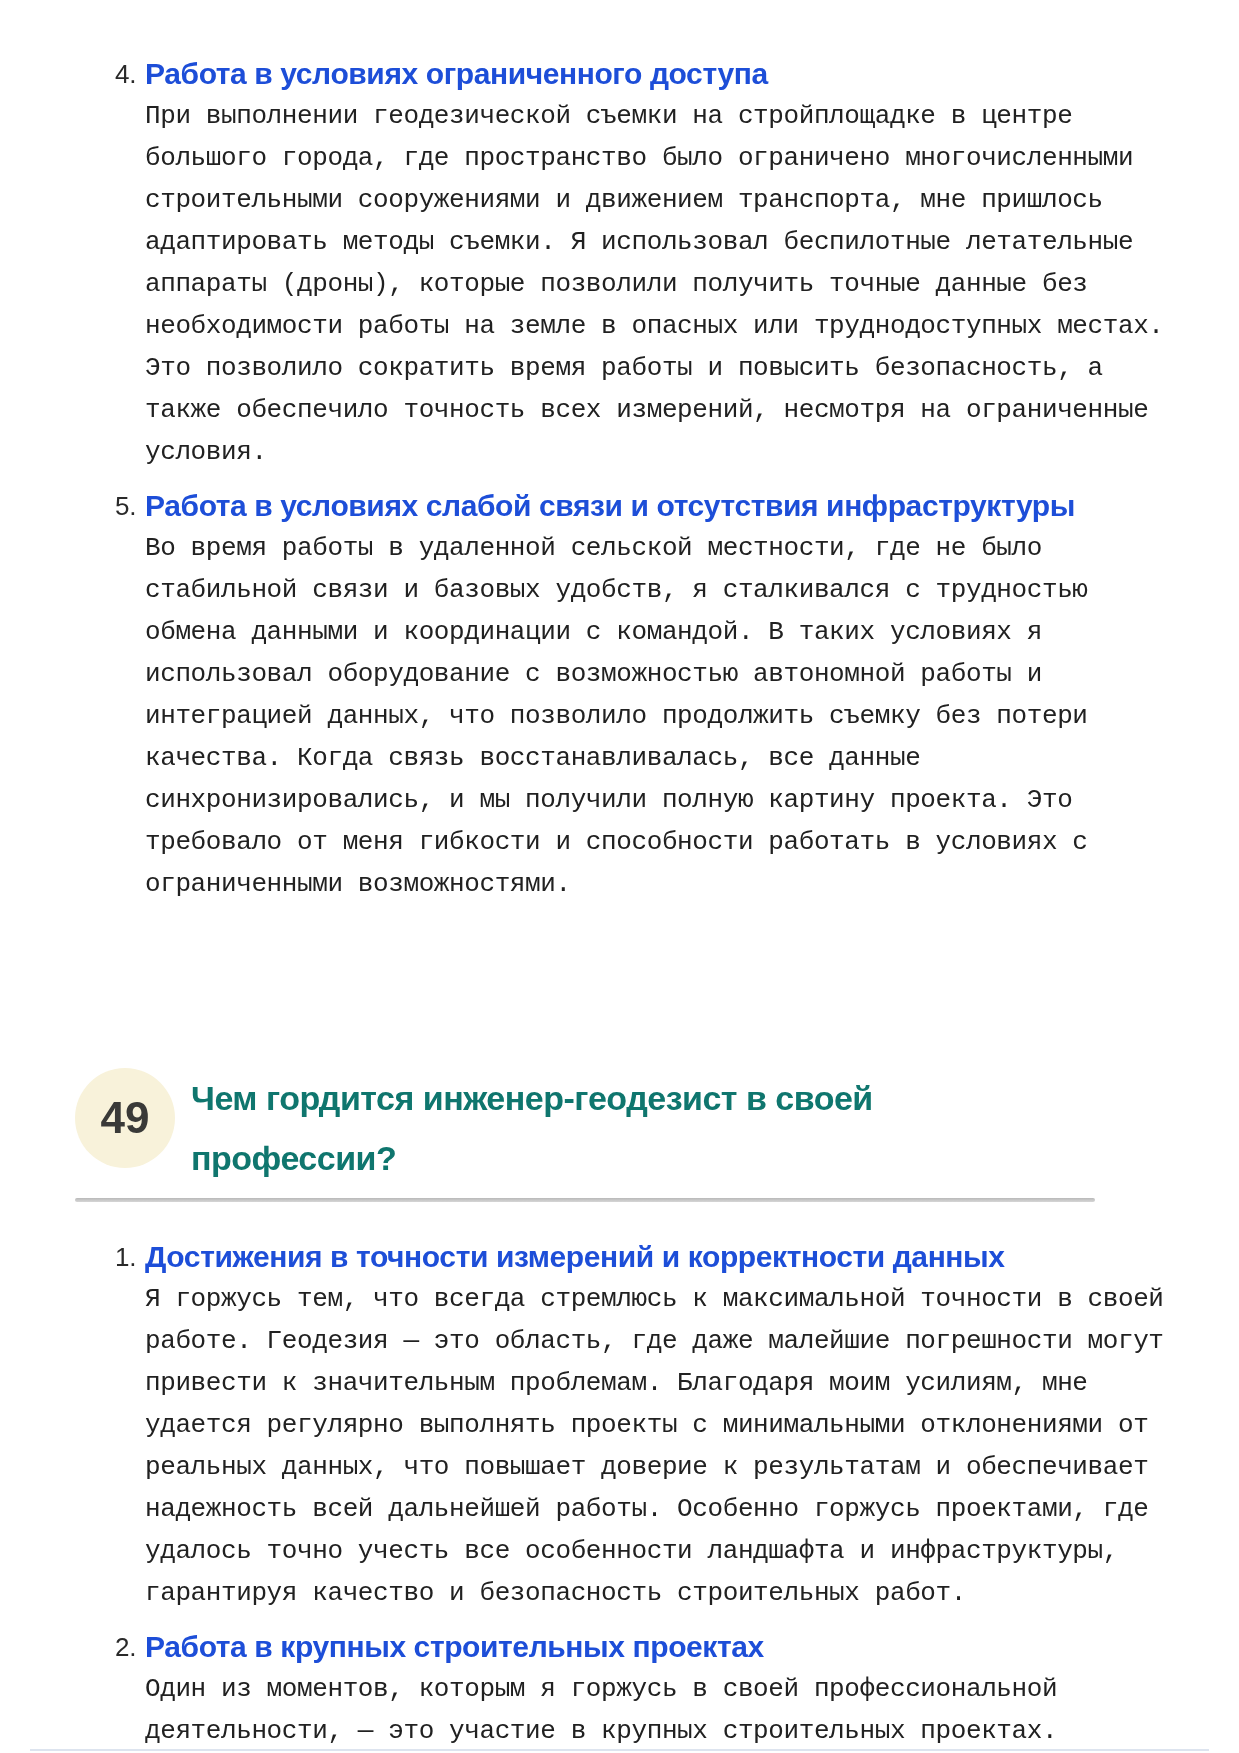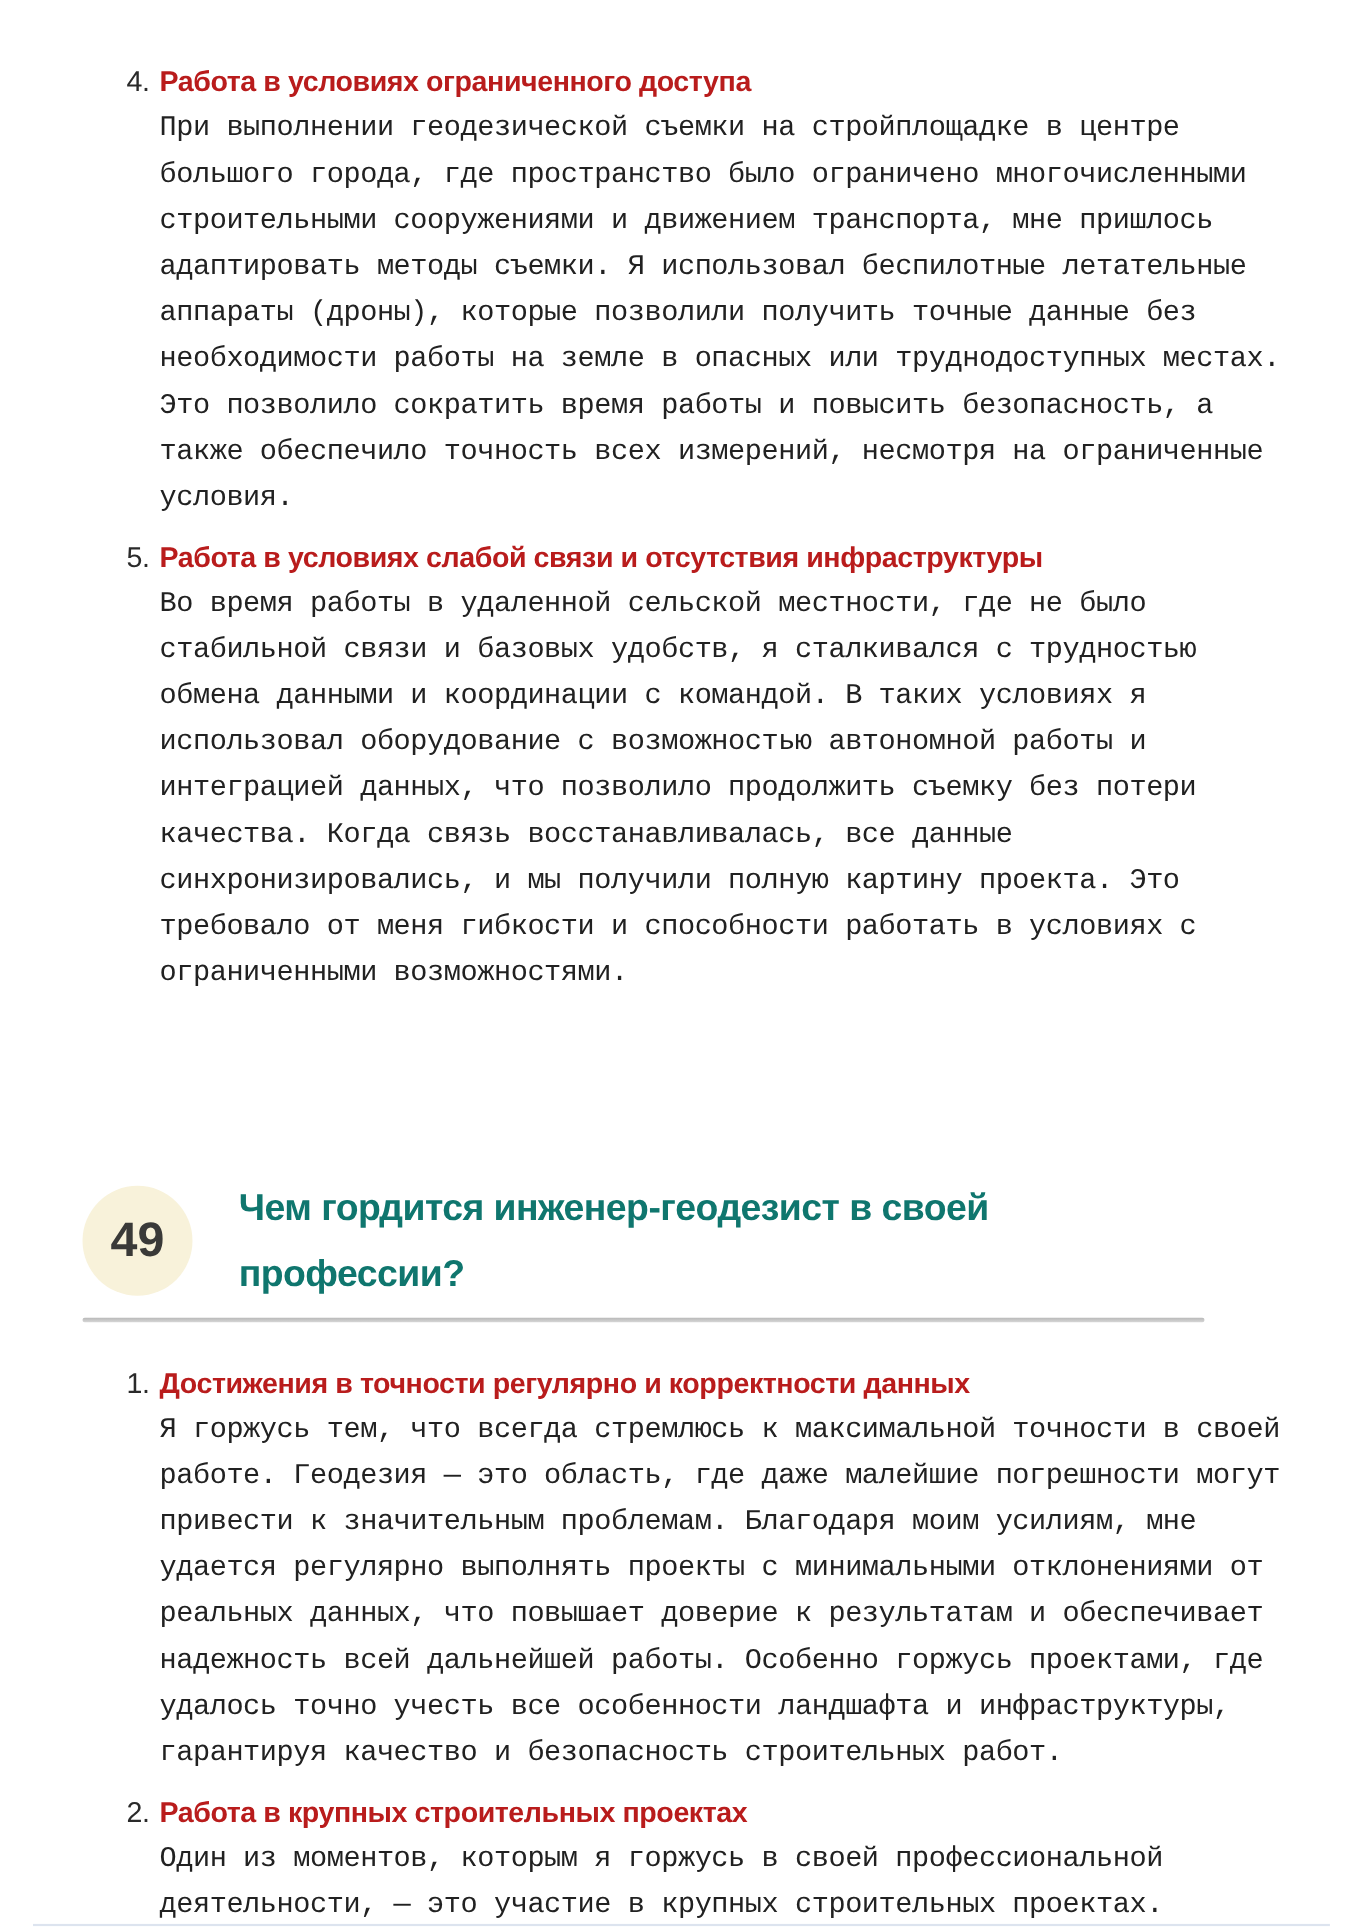--- a/index.html
+++ b/index.html
@@ -34,37 +34,37 @@
     right: 100%;
     top: 0;
     padding-right: 9px;
     white-space: nowrap;
     font-size: 26px;
     line-height: 42px;
     letter-spacing: -0.4px;
     color: #2a2a2a;
   }
   .qa-heading {
-    font-size: 26px;
+    font-size: 30px;
     line-height: 42px;
     font-weight: 700;
     letter-spacing: -0.4px;
-    color: #b91c1c;
+    color: #1d4ed8;
   }
   .qa-body {
     font-size: 26px;
     line-height: 42px;
     letter-spacing: -0.4px;
     color: #212121;
     font-family: Liberation Mono, monospace;
   }
   .q-header {
     display: flex;
-    align-items: center;
-    gap: 42px;
+    align-items: flex-start;
+    gap: 16px;
     margin-left: -70px;
     margin-top: 163px;
   }
   .q-badge {
     flex: 0 0 auto;
     width: 100px;
     height: 100px;
     border-radius: 50%;
     background: var(--badge-bg);
     color: var(--badge-text);
@@ -121,21 +121,21 @@
   <div class="q-header">
     <div class="q-badge">49</div>
     <h2 class="q-title">Чем гордится инженер-геодезист в своей профессии?</h2>
   </div>
 
   <div class="q-divider"></div>
 
   <div class="qa-list second">
     <div class="qa-item">
       <span class="qa-num">1.</span>
-      <div class="qa-heading">Достижения в точности регулярно и корректности данных</div>
+      <div class="qa-heading">Достижения в точности измерений и корректности данных</div>
       <div class="qa-body">Я горжусь тем, что всегда стремлюсь к максимальной точности в своей работе. Геодезия — это область, где даже малейшие погрешности могут привести к значительным проблемам. Благодаря моим усилиям, мне удается регулярно выполнять проекты с минимальными отклонениями от реальных данных, что повышает доверие к результатам и обеспечивает надежность всей дальнейшей работы. Особенно горжусь проектами, где удалось точно учесть все особенности ландшафта и инфраструктуры, гарантируя качество и безопасность строительных работ.</div>
     </div>
     <div class="qa-item">
       <span class="qa-num">2.</span>
       <div class="qa-heading">Работа в крупных строительных проектах</div>
       <div class="qa-body">Один из моментов, которым я горжусь в своей профессиональной деятельности, — это участие в крупных строительных проектах. Особенно ценно работать на таких объектах, как мосты, туннели или высотные здания, где от точности геодезических работ напрямую зависит безопасность и долговечность конструкции. Участвовать в</div>
     </div>
   </div>
 
 </div>

